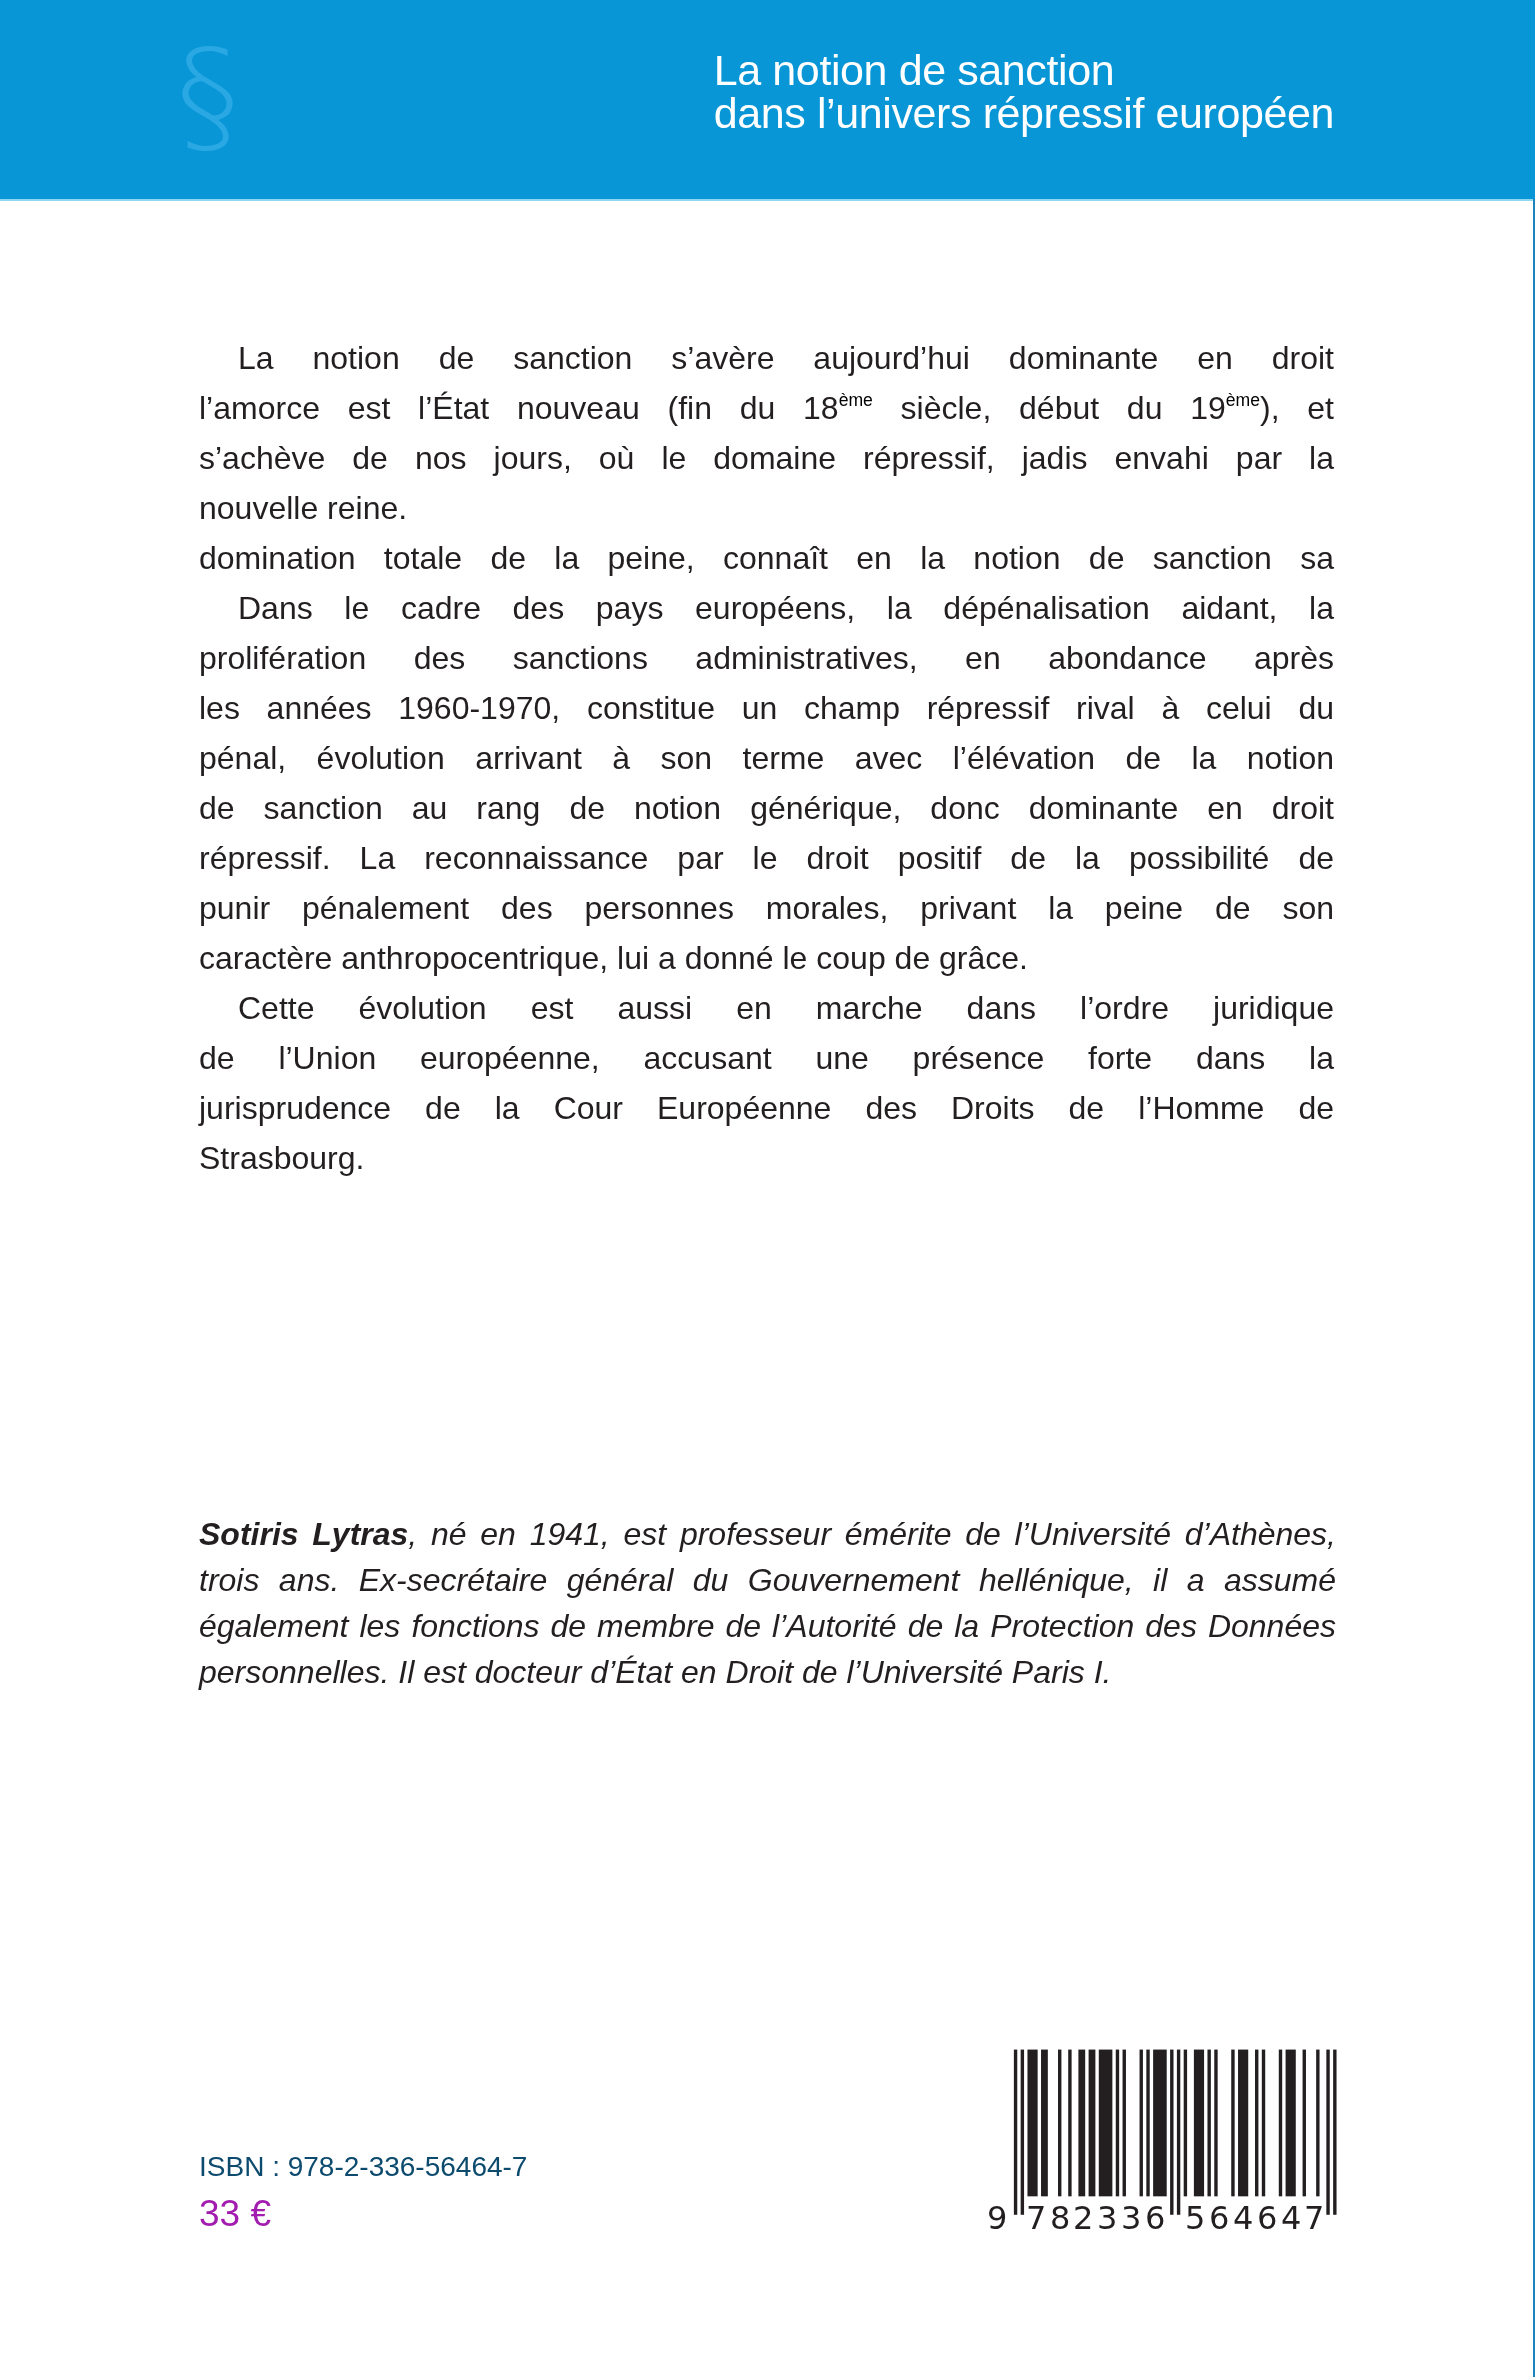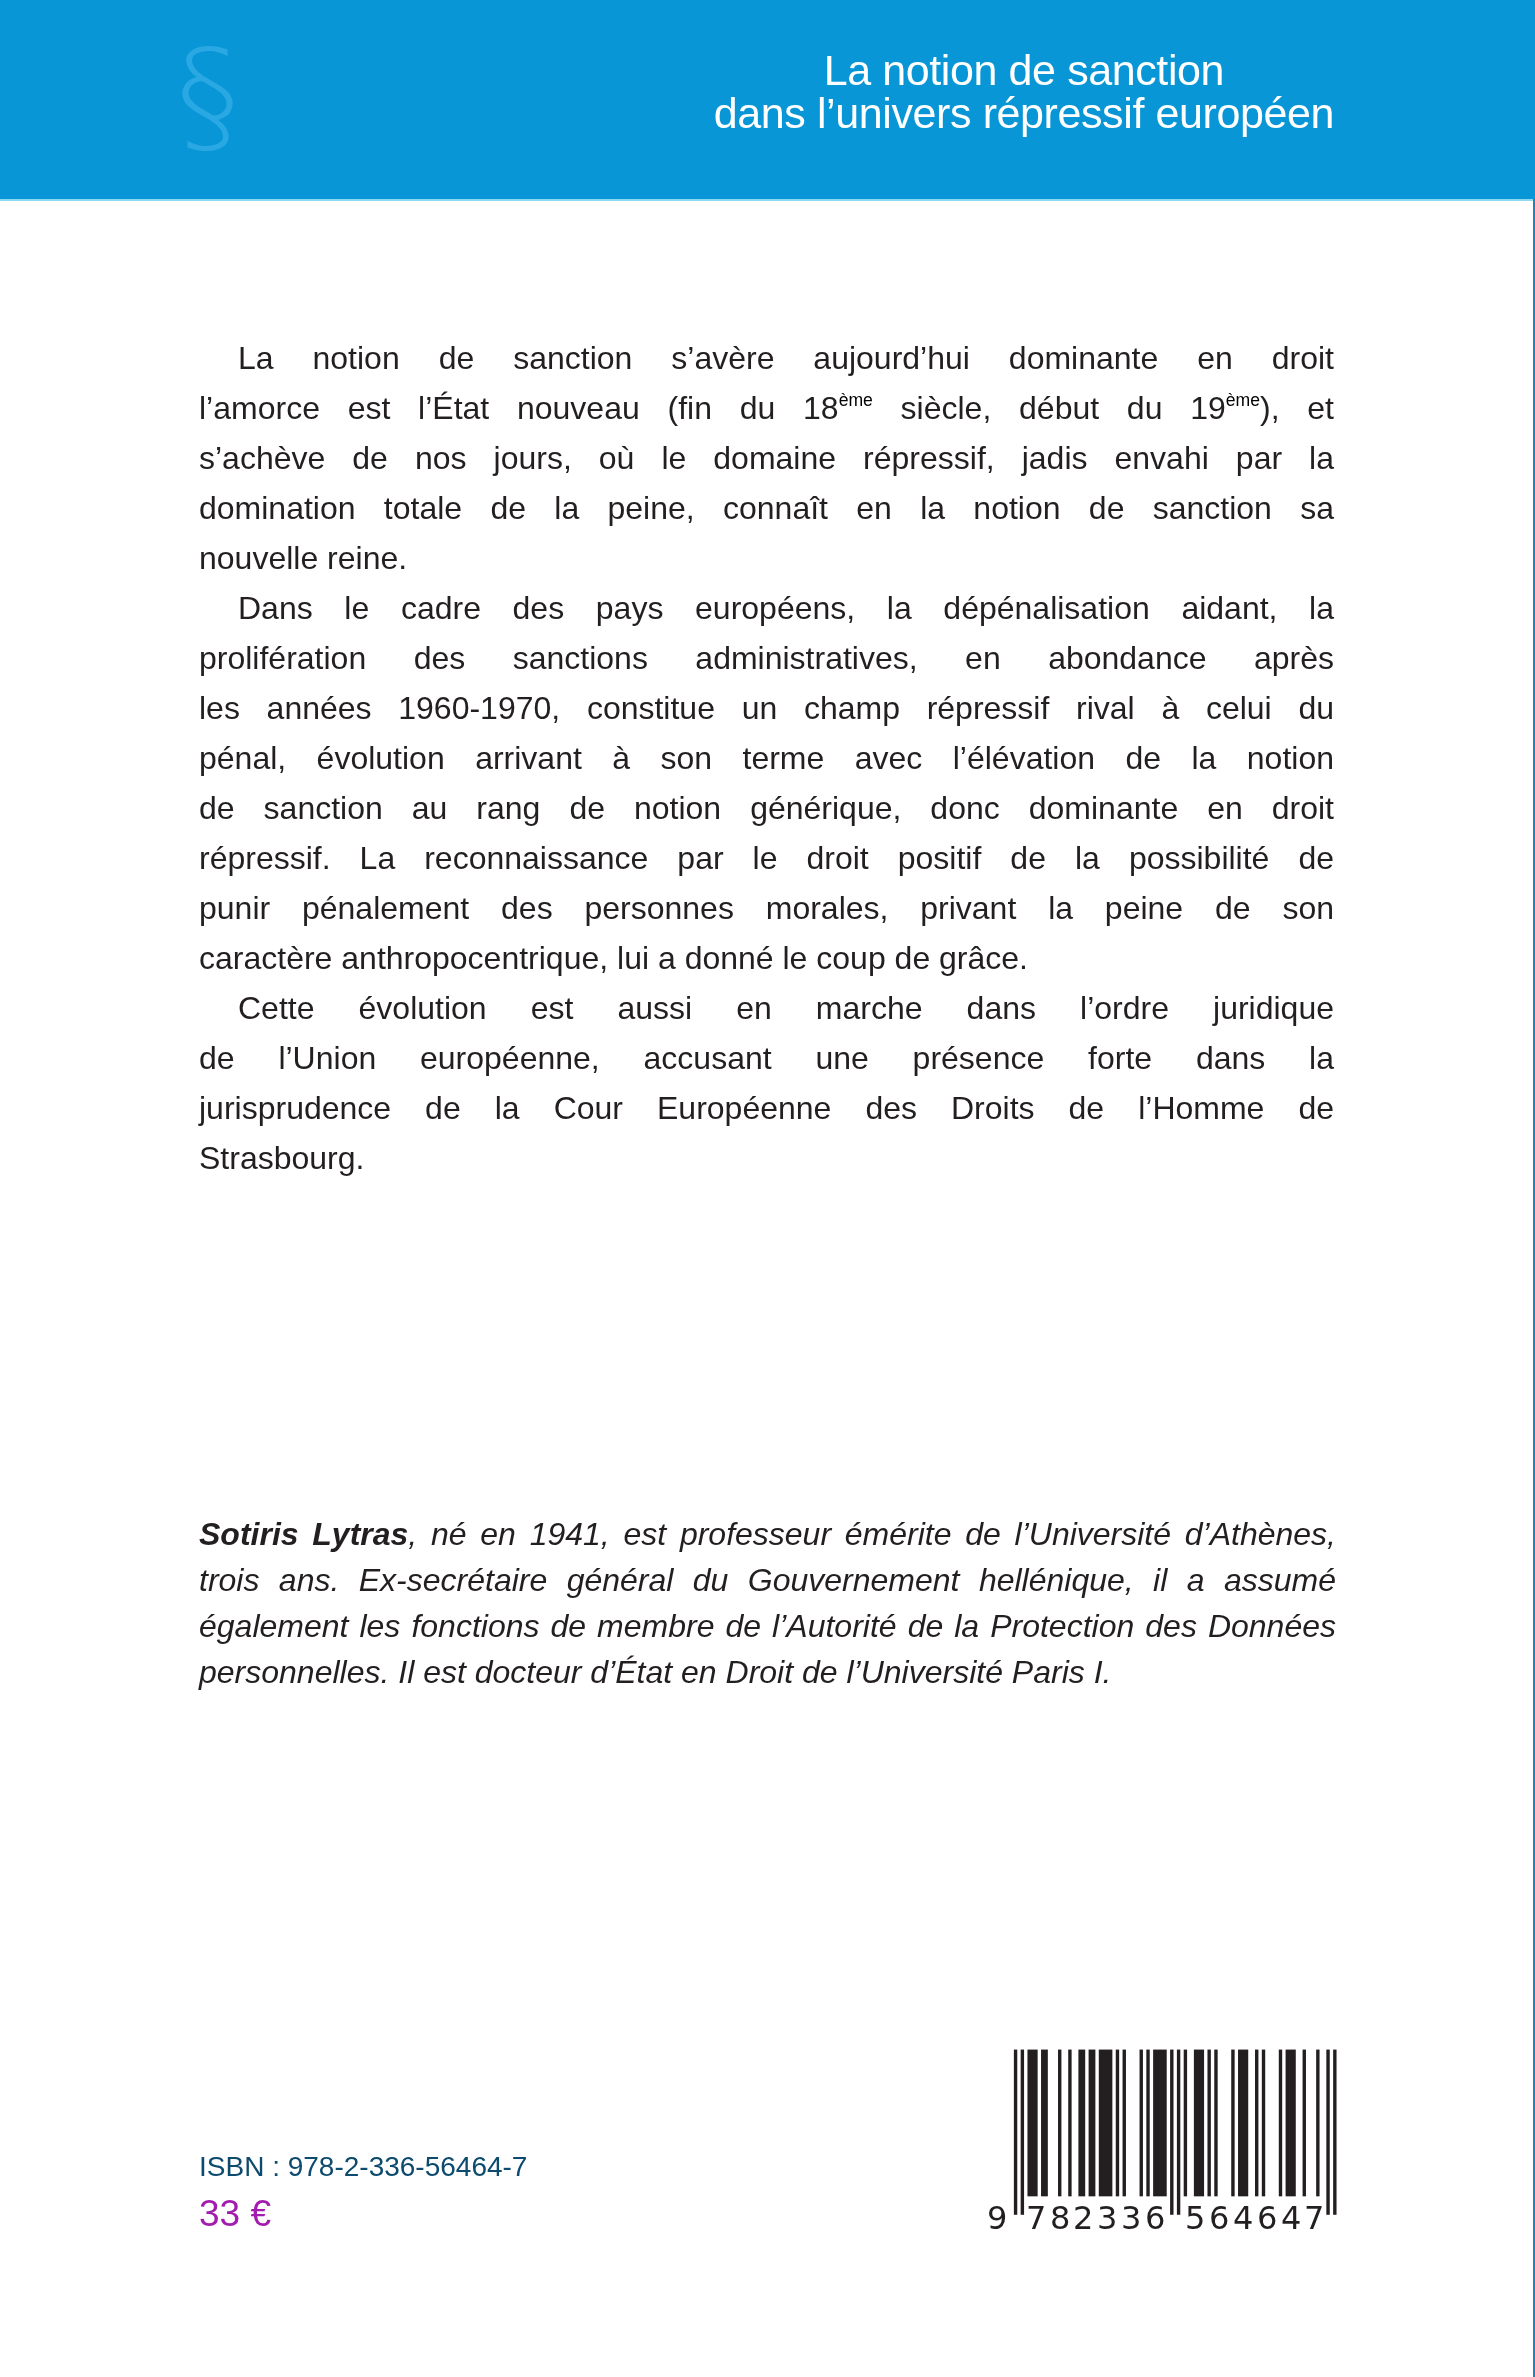--- a/index.html
+++ b/index.html
@@ -46,21 +46,21 @@
       font-size: 126px;
       line-height: 134px;
       color: #2aa8e4;
       text-align: center;
       font-weight: 300;
     }
     .title {
       position: absolute;
       right: 201px;
       top: 49px;
-      text-align: center;
+      text-align: left;
       color: #ffffff;
       font-size: 43px;
       line-height: 43px;
       letter-spacing: -0.4px;
     }
     .title-line {
       display: block;
       white-space: nowrap;
     }
 
@@ -166,22 +166,22 @@
   </div>
 </div>
 <div class="header-underline"></div>
 <div class="spine-edge"></div>
 
 <div class="body-text">
 
   <span class="line indent fit">La notion de sanction s’avère aujourd’hui dominante en droit</span>
   <span class="line fit"><span>l’amorce est l’État nouveau (fin du 18</span><sup class="ord">ème</sup><span> siècle, début du 19</span><sup class="ord">ème</sup><span>), et</span></span>
   <span class="line fit">s’achève de nos jours, où le domaine répressif, jadis envahi par la</span>
+  <span class="line last">nouvelle reine.</span>
   <span class="line fit">domination totale de la peine, connaît en la notion de sanction sa</span>
-  <span class="line last">nouvelle reine.</span>
 
   <span class="line indent fit">Dans le cadre des pays européens, la dépénalisation aidant, la</span>
   <span class="line fit">prolifération des sanctions administratives, en abondance après</span>
   <span class="line fit">les années 1960-1970, constitue un champ répressif rival à celui du</span>
   <span class="line fit">pénal, évolution arrivant à son terme avec l’élévation de la notion</span>
   <span class="line fit">de sanction au rang de notion générique, donc dominante en droit</span>
   <span class="line fit">répressif. La reconnaissance par le droit positif de la possibilité de</span>
   <span class="line fit">punir pénalement des personnes morales, privant la peine de son</span>
   <span class="line last fit">caractère anthropocentrique, lui a donné le coup de grâce.</span>
 

